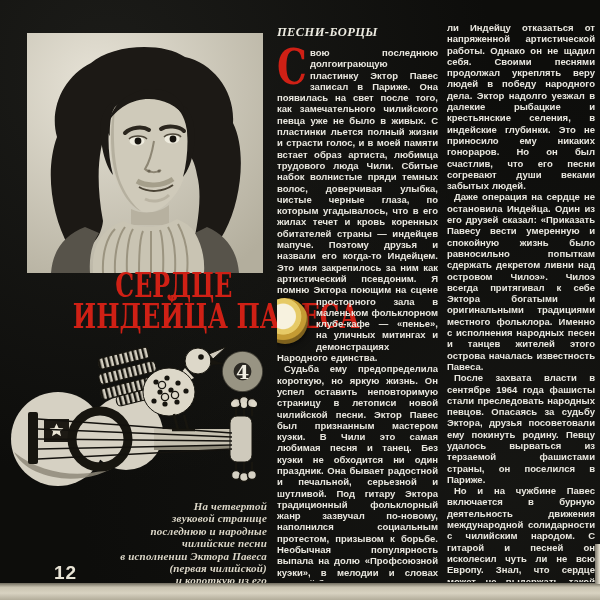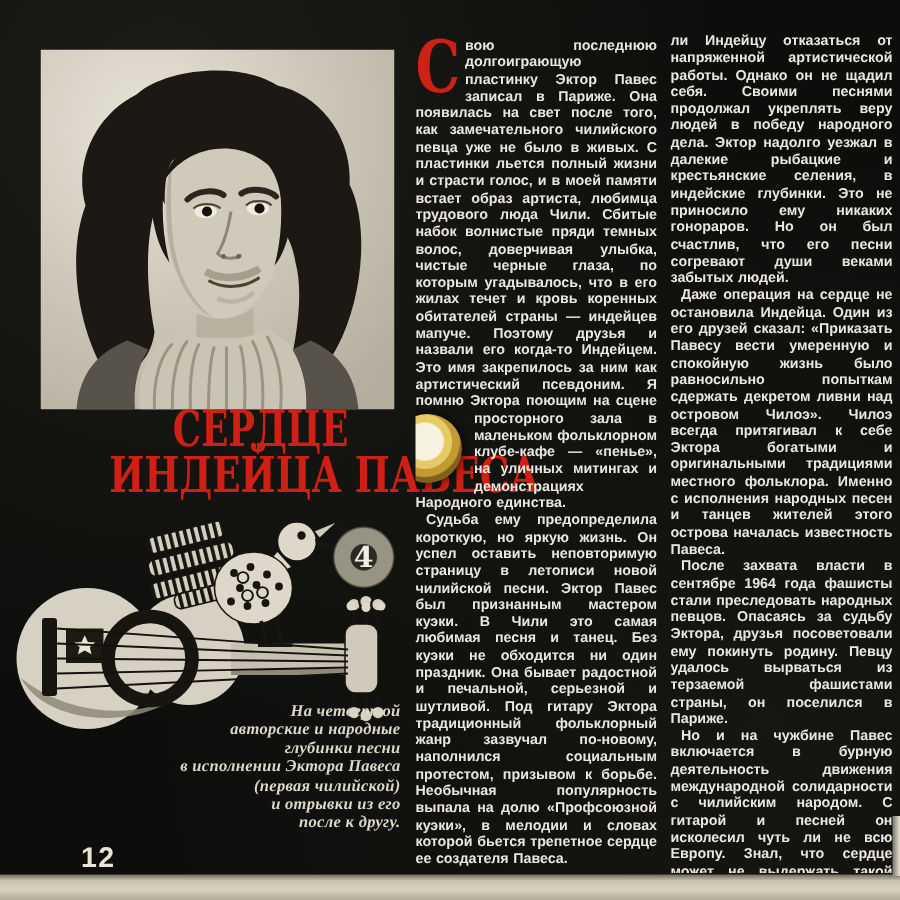--- a/index.html
+++ b/index.html
@@ -39,21 +39,21 @@
   .badge{
     position:absolute;left:222px;top:351px;width:41px;height:41px;border-radius:50%;
     background:radial-gradient(circle at 50% 50%, #2b2923 0 29%, #989483 32% 66%, #4a473d 69% 85%, #21201a 88%);
     display:flex;align-items:center;justify-content:center;
     font-family:"DejaVu Serif",serif;font-weight:bold;font-size:19px;color:#f0ede1;
   }
   .dot{position:absolute;width:6px;height:6px;border-radius:50%;background:#ded9c9;}
   .dot1{left:231px;top:401px}.dot2{left:241px;top:402px}.dot3{left:251px;top:401px}
   
   .caption{
-    position:absolute;left:27px;top:468px;width:240px;text-align:right;
+    position:absolute;left:27px;top:500px;width:240px;text-align:right;
     font-family:"Liberation Serif",serif;font-style:italic;font-weight:bold;
     font-size:11px;line-height:12.4px;color:#dcd7c8;letter-spacing:.2px;
   }
   .pagenum{position:absolute;left:54px;top:562px;font-size:19px;font-weight:bold;color:#e8e4d6;letter-spacing:1px;}
   
   .rubric{
     font-family:"Liberation Serif",serif;font-style:italic;font-weight:bold;
     font-size:12.5px;letter-spacing:.4px;color:#edebe1;margin:0 0 7px 0;
   }
   .col{position:absolute;overflow:hidden;}
@@ -212,31 +212,33 @@
 
   <div class="badge">
     <span>4</span>
   </div>
   <div class="dot dot1"></div>
   <div class="dot dot2"></div>
   <div class="dot dot3"></div>
 
   <div class="caption">
     <div>На четвертой</div>
-    <div>авторские и народные</div>
-    <div>глубинки песни</div>
+    <div>звуковой странице</div>
+    <div>последнюю и народные</div>
+    <div>чилийские песни</div>
     <div>в исполнении Эктора Павеса</div>
     <div>(первая чилийской)</div>
-    <div>и отрывки из его</div>
+    <div>и короткую из его</div>
     <div>после к другу.</div>
   </div>
 
   <div class="pagenum">12</div>
 
   <div class="col col-mid">
+    <div class="rubric">ПЕСНИ-БОРЦЫ</div>
     <p>
       <span class="dropcap">С</span>
       <span>вою последнюю долгоиграющую пластинку Эктор Павес записал в Париже. Она появилась на свет после того, как замечательного чилийского певца уже не было в живых. С пластинки льется полный жизни и страсти голос, и в моей памяти встает образ артиста, любимца трудового люда Чили. Сбитые набок волнистые пряди темных волос, доверчивая улыбка, чистые черные глаза, по которым угадывалось, что в его жилах течет и кровь коренных обитателей страны — индейцев мапуче. Поэтому друзья и назвали его когда-то Индейцем. Это имя закрепилось за ним как артистический псевдоним. Я помню Эктора поющим на сцене просторного</span>
       <span class="ring"></span>
       <span>зала в маленьком фольклорном клубе-кафе — «пенье», на уличных митингах и демонстрациях Народного единства.</span>
     </p>
     <p class="ind">Судьба ему предопределила короткую, но яркую жизнь. Он успел оставить неповторимую страницу в летописи новой чилийской песни. Эктор Павес был признанным мастером куэки. В Чили это самая любимая песня и танец. Без куэки не обходится ни один праздник. Она бывает радостной и печальной, серьезной и шутливой. Под гитару Эктора традиционный фольклорный жанр зазвучал по-новому, наполнился социальным протестом, призывом к борьбе. Необычная популярность выпала на долю «Профсоюзной куэки», в мелодии и словах которой бьется трепетное сердце ее создателя Павеса.</p>
 
   </div>
 

